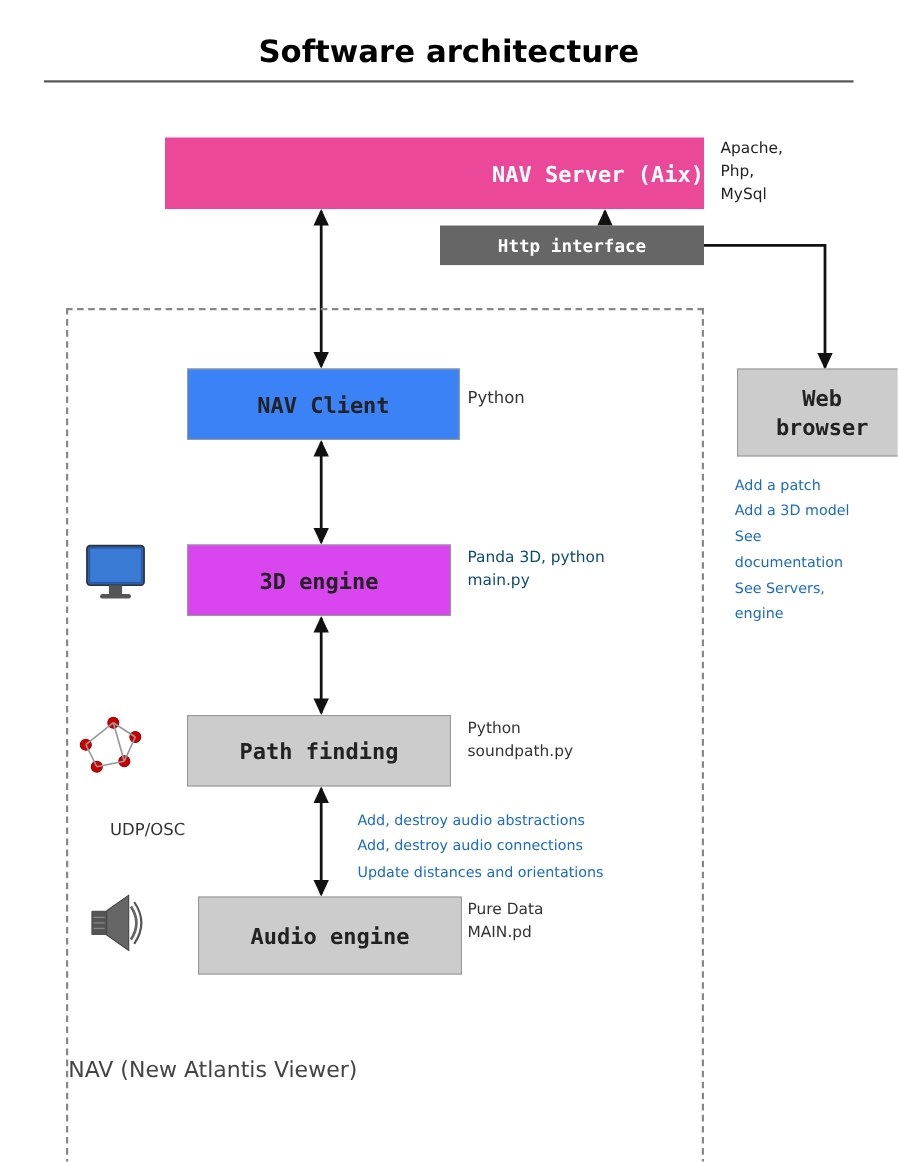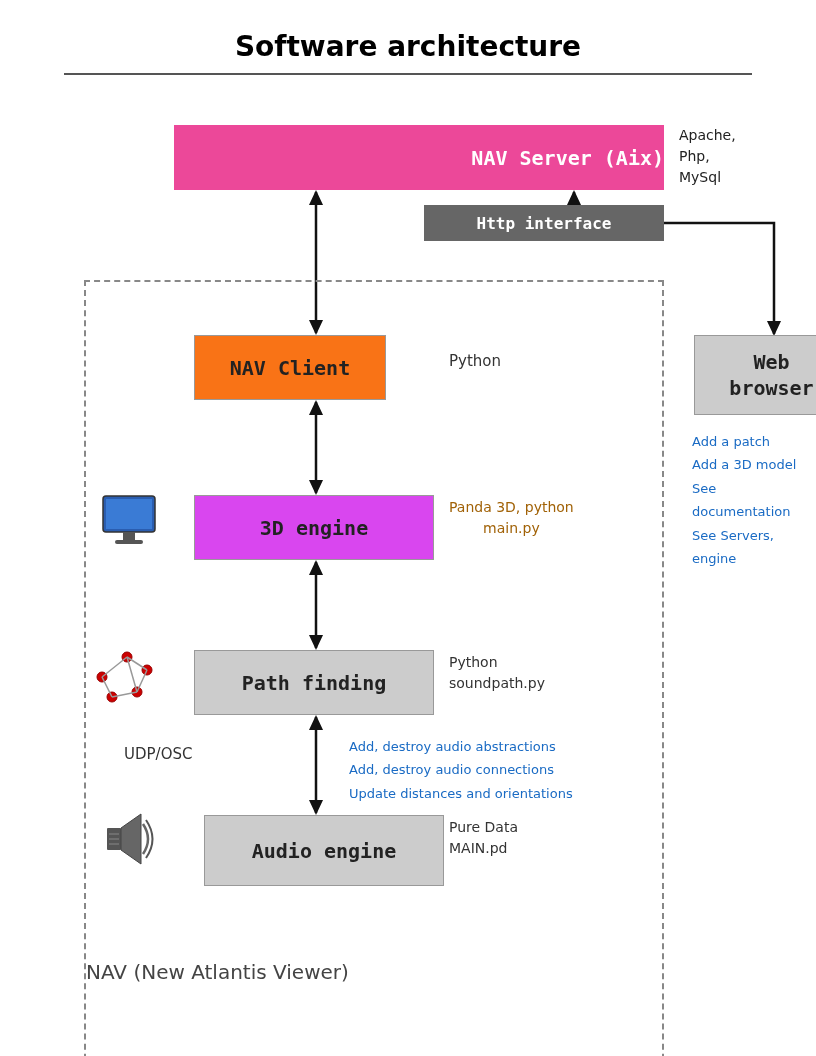--- a/index.html
+++ b/index.html
@@ -8,21 +8,21 @@
       font-family: 'DejaVu Sans', Arial, sans-serif;
       width: 816px;
       min-height: 1056px;
       position: relative;
     }
 
     .page {
       width: 816px;
       min-height: 1056px;
       background: #fff;
-      padding: 30px 64px;
+      padding: 30px 40px;
     }
 
     .page-title {
       text-align: center;
       font-size: 28px;
       font-weight: bold;
       margin-bottom: 10px;
     }
 
     .divider {
@@ -92,23 +92,23 @@
       width: 580px;
       height: 840px;
       border: 2px dashed #888;
     }
 
     
     .nav-client-box {
       position: absolute;
       left: 130px;
       top: 230px;
-      width: 192px;
+      width: 248px;
       height: 65px;
-      background: #f97316;
+      background: #3b82f6;
       border: 1px solid #999;
       display: flex;
       align-items: center;
       justify-content: center;
     }
     .nav-client-label {
       font-size: 20px;
       font-family: monospace;
       font-weight: bold;
       color: #222;
@@ -140,23 +140,22 @@
       font-family: monospace;
       font-weight: bold;
       color: #222;
     }
 
     .panda-label {
       position: absolute;
       left: 385px;
       top: 392px;
       font-size: 14px;
-      color: #a16207;
+      color: #0c4a6e;
       line-height: 1.5;
-      text-align: center;
     }
 
     
     .pathfinding-box {
       position: absolute;
       left: 130px;
       top: 545px;
       width: 240px;
       height: 65px;
       background: #ccc;

